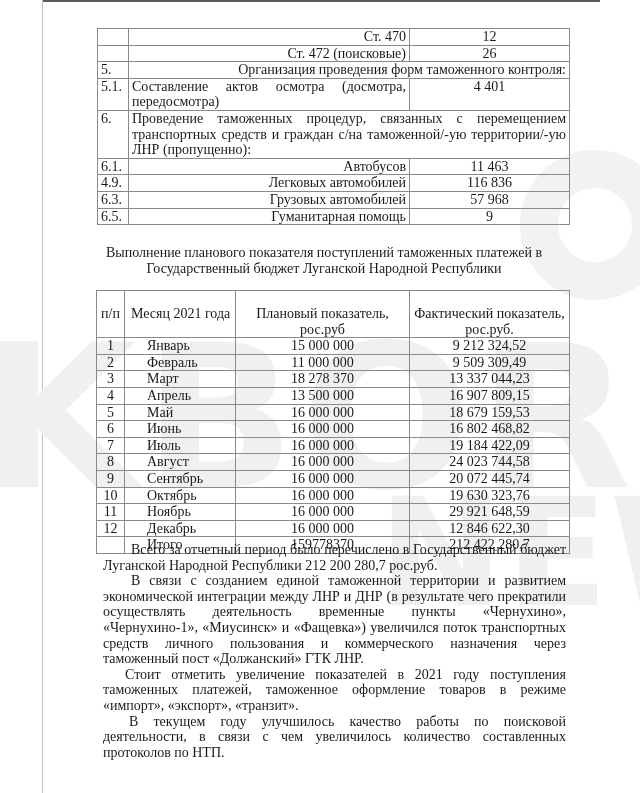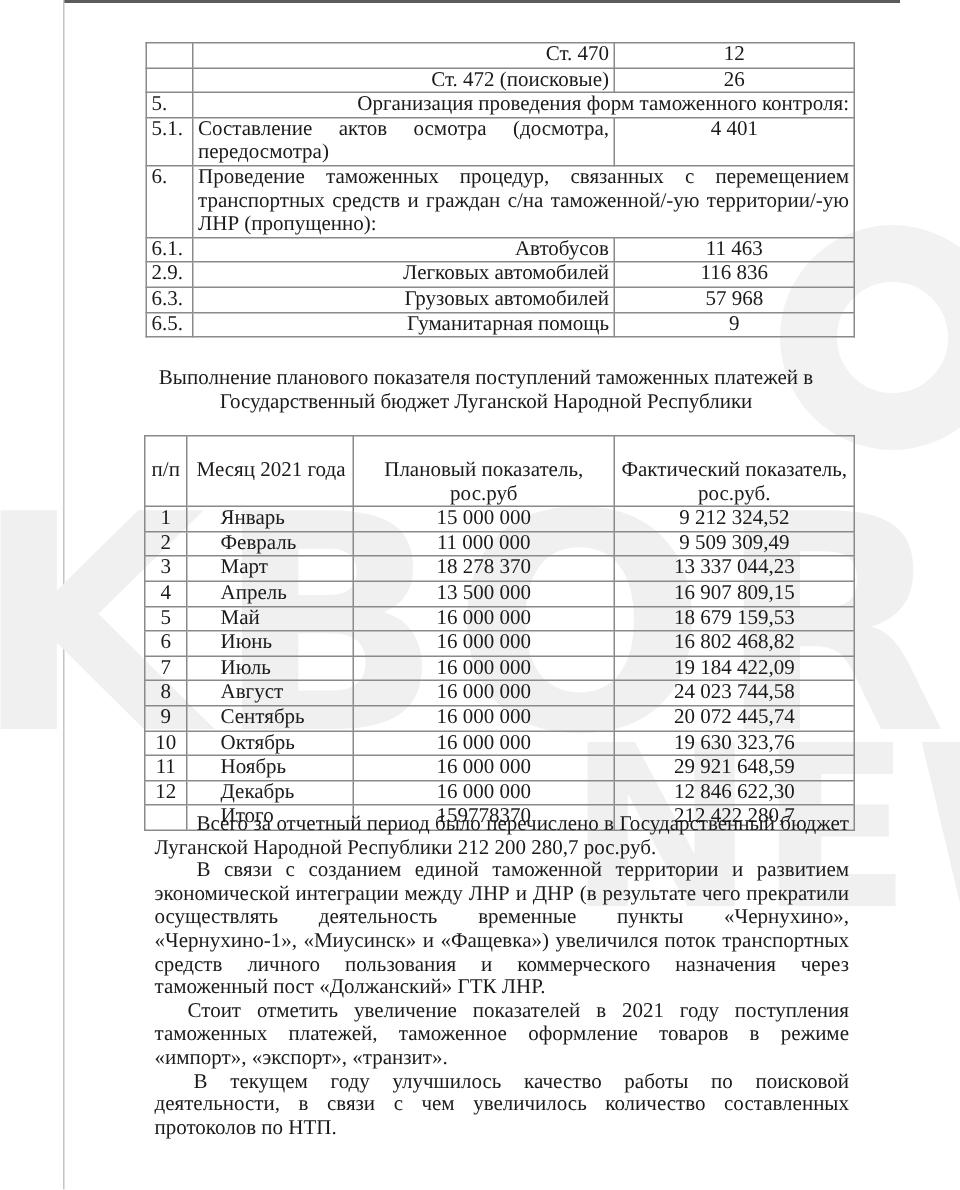--- a/index.html
+++ b/index.html
@@ -94,21 +94,21 @@
     <tr>
       <td class="num">6.</td>
       <td class="just" colspan="2">Проведение таможенных процедур, связанных с перемещением транспортных средств и граждан с/на таможенной/-ую территории/-ую ЛНР (пропущенно):</td>
     </tr>
     <tr>
       <td class="num">6.1.</td>
       <td class="lbl">Автобусов</td>
       <td class="val">11 463</td>
     </tr>
     <tr>
-      <td class="num">2.9.</td>
+      <td class="num">4.9.</td>
       <td class="lbl">Легковых автомобилей</td>
       <td class="val">116 836</td>
     </tr>
     <tr>
       <td class="num">6.3.</td>
       <td class="lbl">Грузовых автомобилей</td>
       <td class="val">57 968</td>
     </tr>
     <tr>
       <td class="num">6.5.</td>

